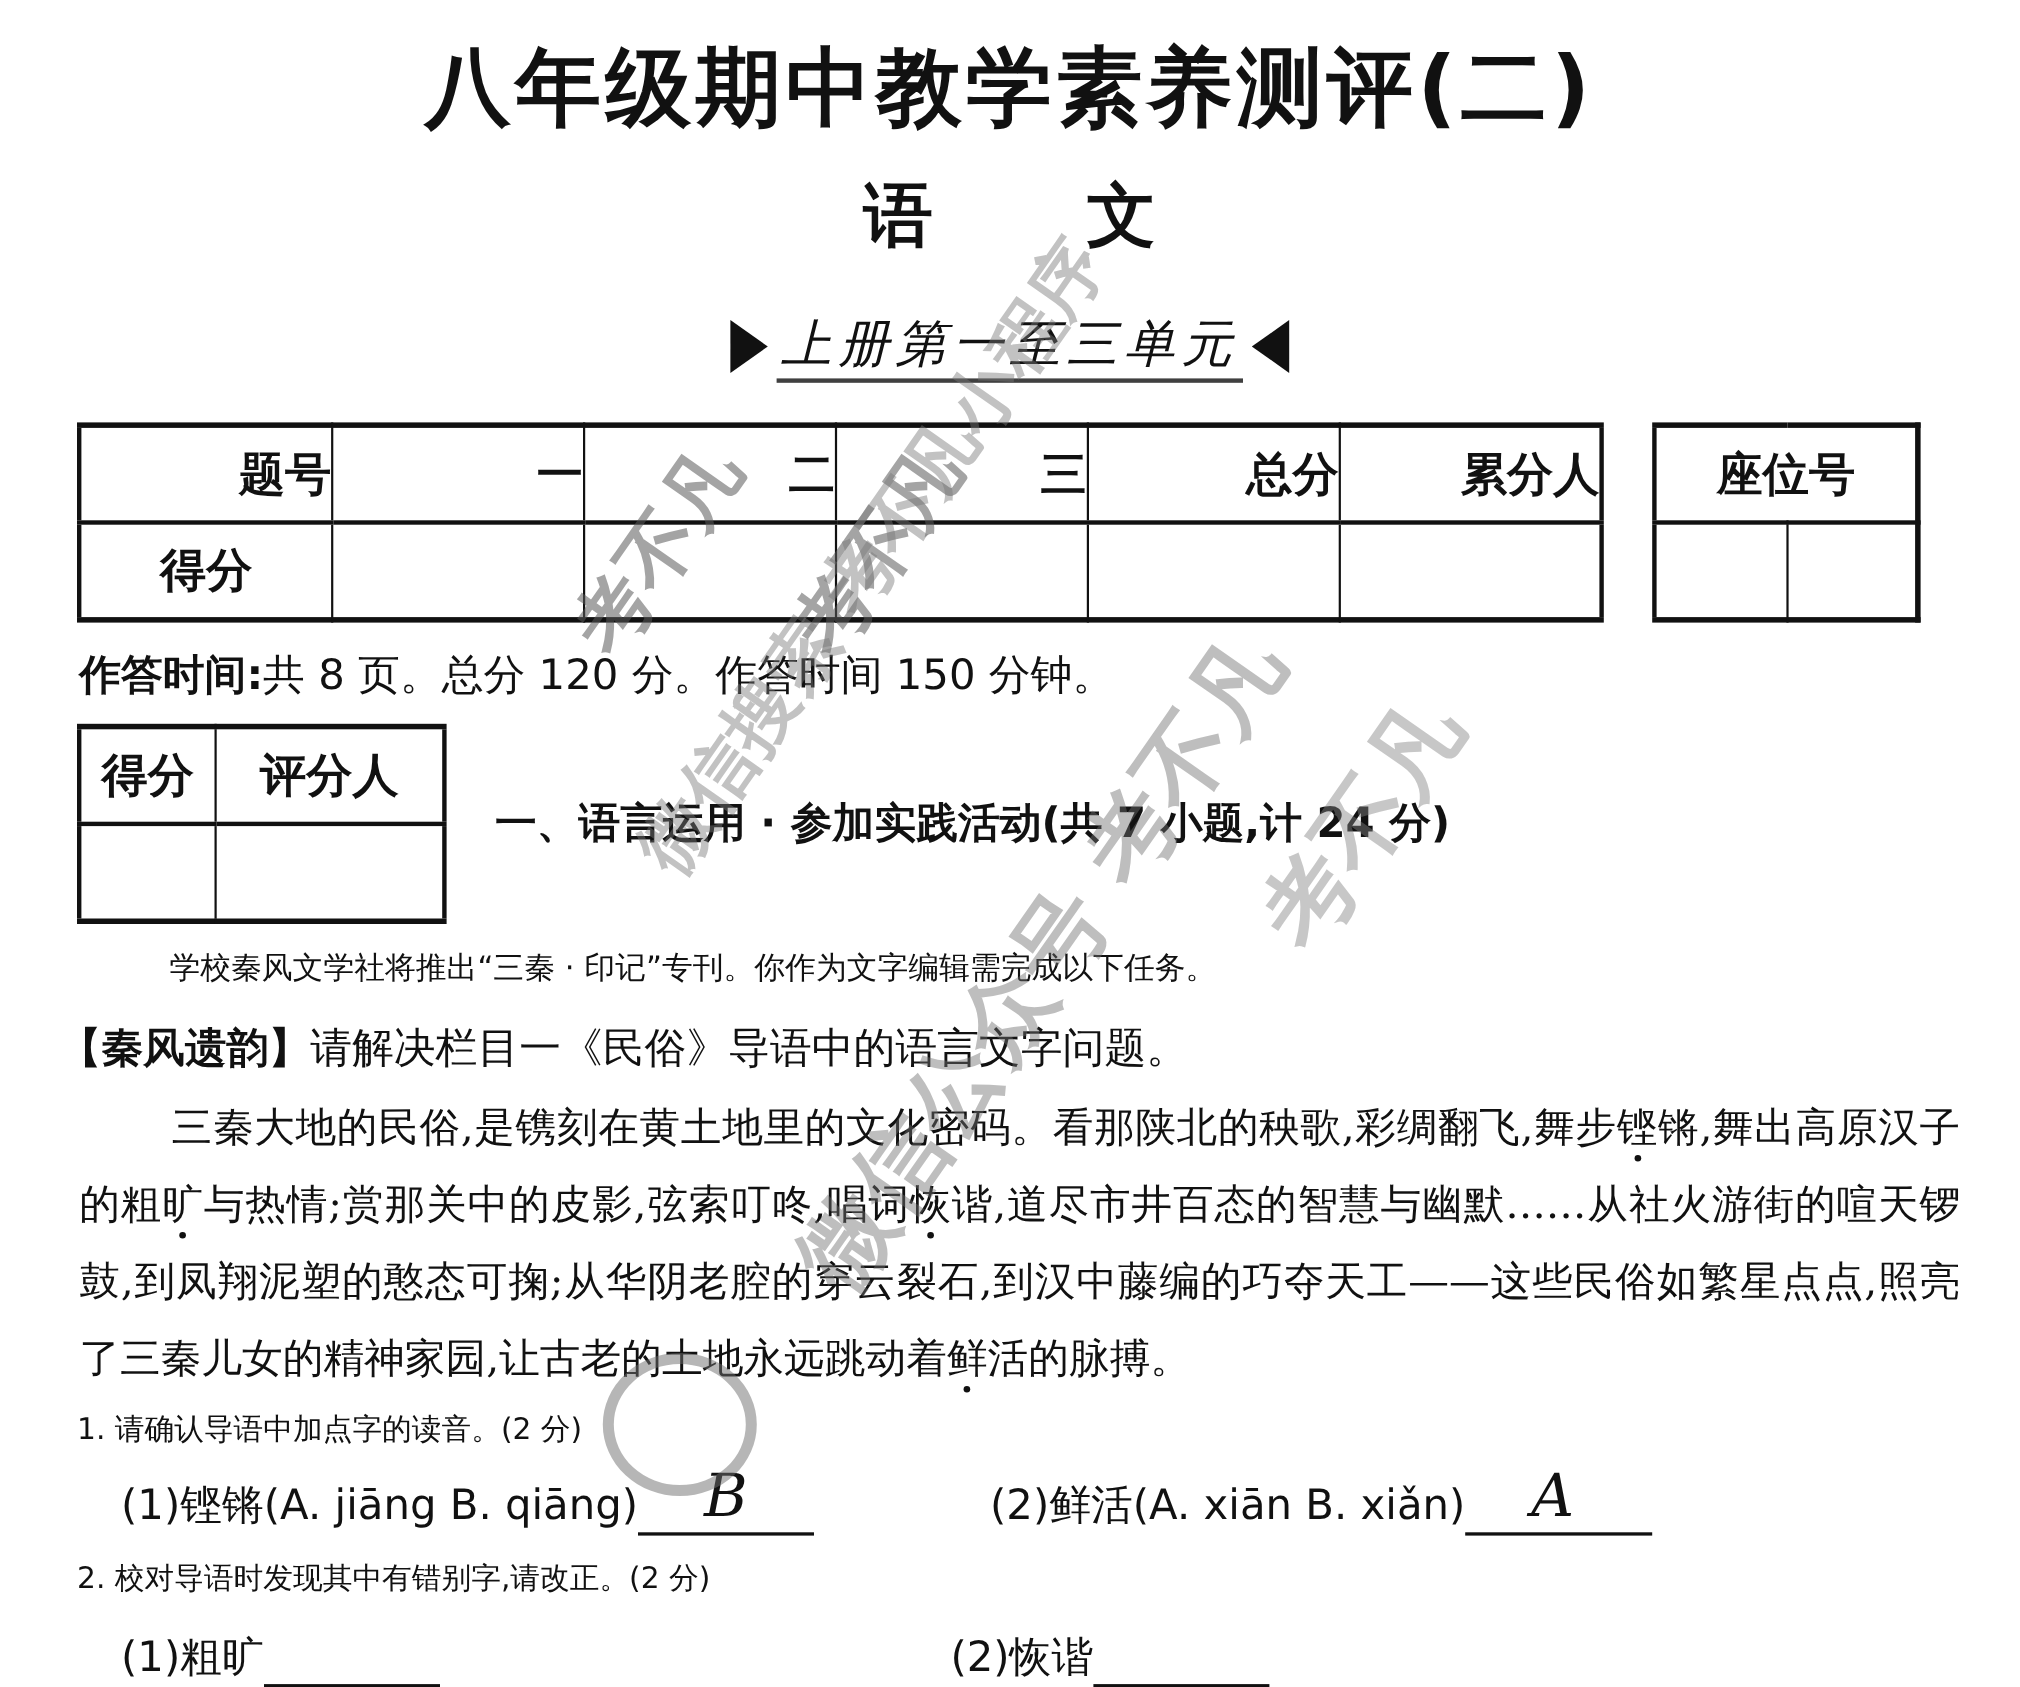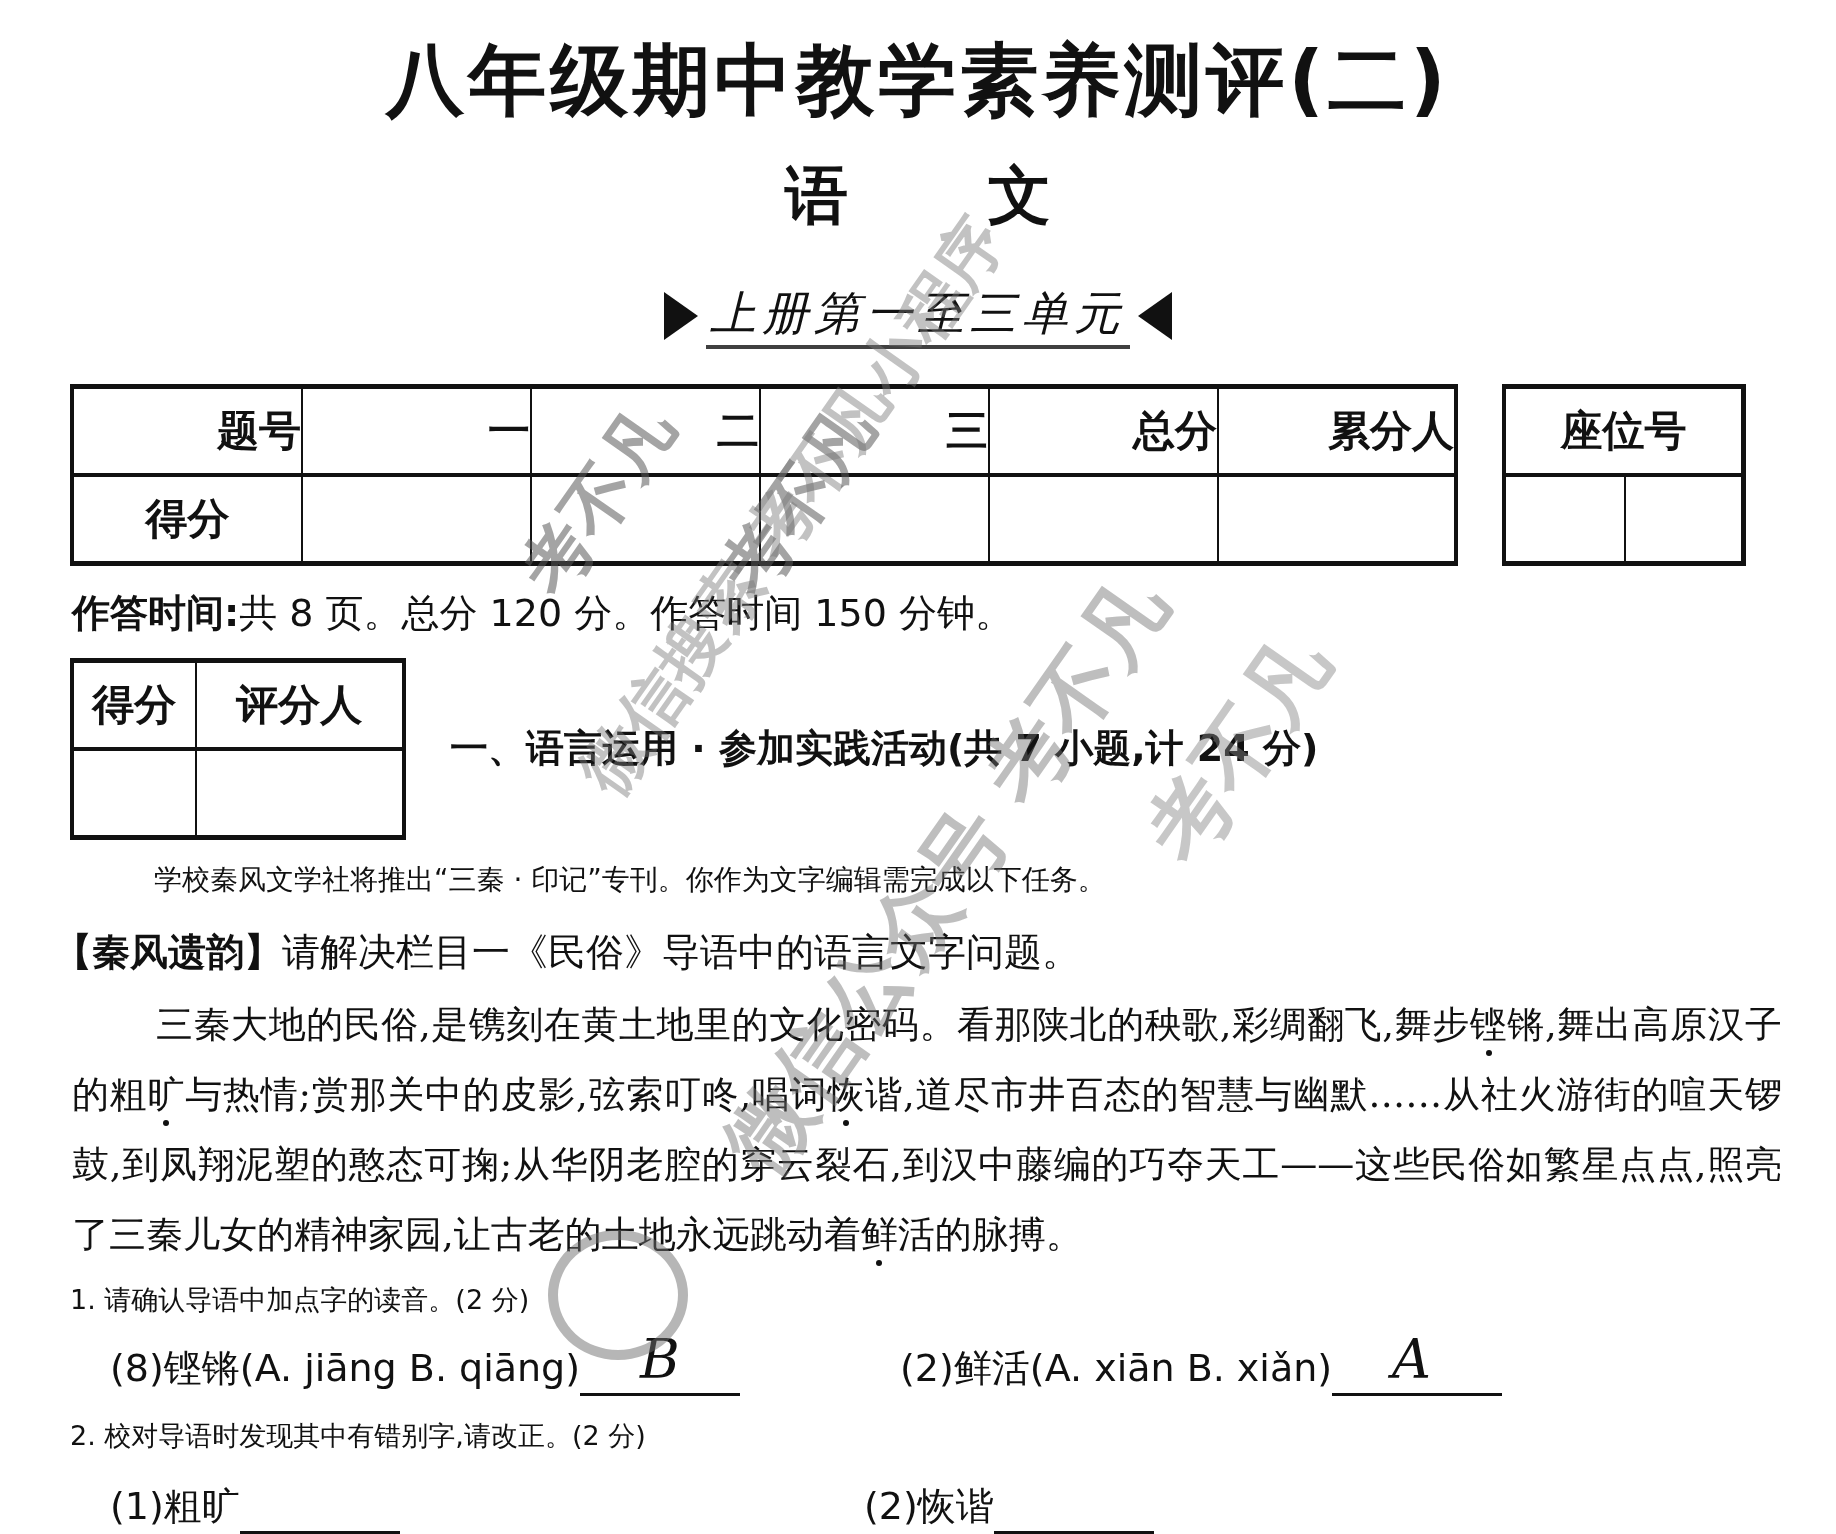--- a/index.html
+++ b/index.html
@@ -155,21 +155,21 @@
 <div class="abs intro">学校秦风文学社将推出“三秦 · 印记”专刊。你作为文字编辑需完成以下任务。</div>
 
 <div class="abs column-head">
   <b>【秦风遗韵】</b><span>请解决栏目一《民俗》导语中的语言文字问题。</span>
 </div>
 
 <div class="abs passage"><span>三秦大地的民俗,是镌刻在黄土地里的文化密码。看那陕北的秧歌,彩绸翻飞,舞步</span><span class="dot">铿</span><span>锵,舞出高原汉子的粗</span><span class="dot">旷</span><span>与热情;赏那关中的皮影,弦索叮咚,唱词</span><span class="dot">恢</span><span>谐,道尽市井百态的智慧与幽默……从社火游街的喧天锣鼓,到凤翔泥塑的憨态可掬;从华阴老腔的穿云裂石,到汉中藤编的巧夺天工——这些民俗如繁星点点,照亮了三秦儿女的精神家园,让古老的土地永远跳动着</span><span class="dot">鲜</span><span>活的脉搏。</span></div>
 
 <div class="abs q q1">1. 请确认导语中加点字的读音。(2 分)</div>
 <div class="abs sub s11">
-  <span>(8)铿锵(A. jiāng   B. qiāng)</span><span class="blank" style="width:160px"><span class="handwrite">B</span></span>
+  <span>(1)铿锵(A. jiāng   B. qiāng)</span><span class="blank" style="width:160px"><span class="handwrite">B</span></span>
 </div>
 <div class="abs sub s12">
   <span>(2)鲜活(A. xiān   B. xiǎn)</span><span class="blank" style="width:170px"><span class="handwrite">A</span></span>
 </div>
 
 <div class="abs q q2">2. 校对导语时发现其中有错别字,请改正。(2 分)</div>
 <div class="abs sub s21">
   <span>(1)粗旷</span><span class="blank" style="width:160px"><span class="handwrite"></span></span>
 </div>
 <div class="abs sub s22">

